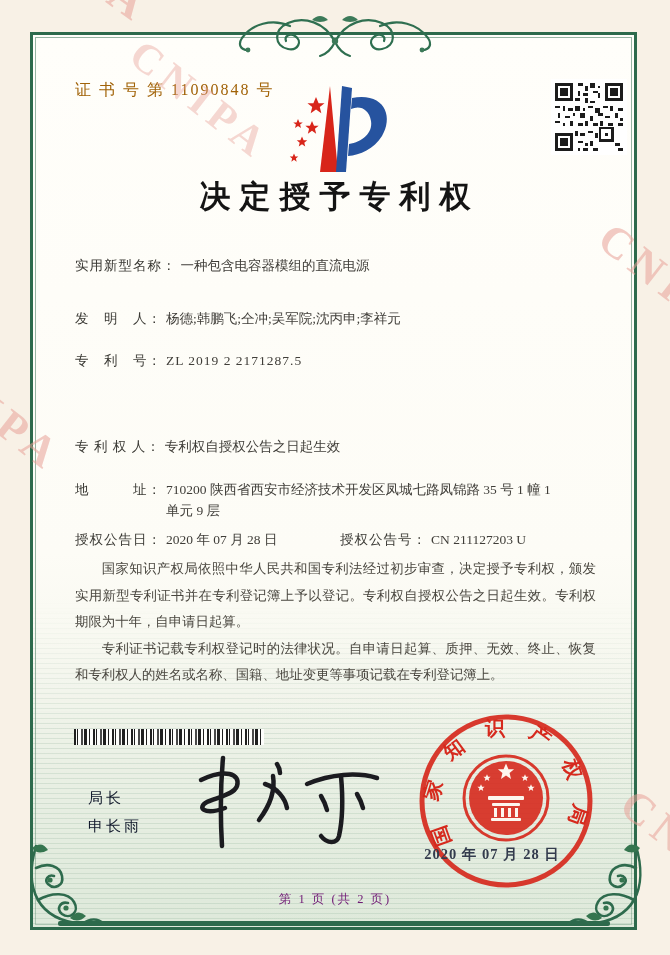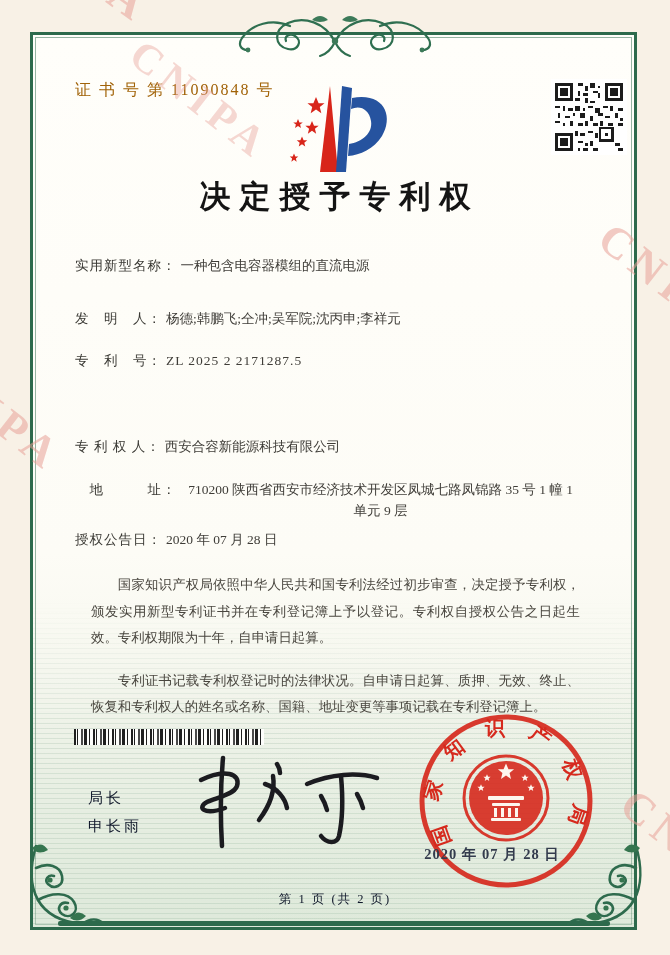--- a/index.html
+++ b/index.html
@@ -74,29 +74,29 @@
   .row{position:absolute;left:75px;z-index:5;font-size:13.5px;line-height:21px;white-space:nowrap;}
   .row .lbl{display:inline-block;color:#3b3a35;letter-spacing:1px;vertical-align:top;}
   .row .val{display:inline-block;color:#3f3d38;margin-left:4px;vertical-align:top;}
   .row.wrap{white-space:normal;width:520px;}
   .row.wrap .val{width:400px;}
   .r-name{top:255px;}
   .r-inventor{top:308px;}
   .r-patno{top:350px;letter-spacing:1px;}
   .r-appdate{top:393px;}
   .r-owner{top:436px;}
-  .r-addr{top:479px;text-align:center;}
+  .r-addr{top:479px;}
   .r-grant{top:529px;text-align:center;}
   .r-grantno{top:529px;left:340px;}
   
   .body-text{
     position:absolute;left:75px;top:556px;width:521px;z-index:5;
     font-size:13.4px;line-height:26.5px;color:#49463f;text-align:justify;
   }
-  .body-text p{margin:16px;text-indent:2em;}
+  .body-text p{margin:0;text-indent:2em;}
   
   .barcode{
     position:absolute;left:74px;top:729px;width:190px;height:16px;z-index:5;
     background:repeating-linear-gradient(90deg,
       #1f1f1f 0 2px,#fdfdfb 2px 3px,#1f1f1f 3px 4px,#fdfdfb 4px 7px,
       #4a4a4a 7px 9px,#fdfdfb 9px 10px,#1f1f1f 10px 13px,#fdfdfb 13px 15px,
       #1f1f1f 15px 16px,#fdfdfb 16px 19px);
   }
   
   .officer{
@@ -107,21 +107,21 @@
   
   .seal{position:absolute;left:415px;top:710px;z-index:7;}
   .seal-date{
     position:absolute;left:408px;top:845px;width:168px;z-index:7;
     text-align:center;font-size:14.5px;font-weight:bold;color:#333b4d;
     letter-spacing:1px;
   }
   
   .footer{
     position:absolute;left:0;right:0;top:891px;z-index:5;
-    text-align:center;font-size:12.5px;letter-spacing:2px;color:#0f172a;
+    text-align:center;font-size:12.5px;letter-spacing:2px;color:#701a75;
   }
 </style>
 </head>
 <body>
 
 <div class="page">
 
   <div class="wm pink wm1">CNIPA</div>
   <div class="wm pink wm2">CNIPA</div>
   <div class="wm pink wm3">CNIPA</div>
@@ -273,30 +273,33 @@
 
   <div class="title">决定授予专利权</div>
 
   <div class="row r-name">
     <span class="lbl">实用新型名称：</span><span class="val">一种包含电容器模组的直流电源</span>
   </div>
   <div class="row r-inventor">
     <span class="lbl">发　明　人：</span><span class="val">杨德;韩鹏飞;仝冲;吴军院;沈丙申;李祥元</span>
   </div>
   <div class="row r-patno">
-    <span class="lbl">专　利　号：</span><span class="val">ZL 2025 2 2171287.5</span>
+    <span class="lbl">专　利　号：</span><span class="val">ZL 2019 2 2171287.5</span>
   </div>
   <div class="row r-owner">
-    <span class="lbl">专 利 权 人：</span><span class="val">西安合容新能源科技有限公司</span>
+    <span class="lbl">专 利 权 人：</span><span class="val">专利权自授权公告之日起生效</span>
   </div>
   <div class="row r-addr wrap">
     <span class="lbl">地　　　址：</span><span class="val">710200 陕西省西安市经济技术开发区凤城七路凤锦路 35 号 1 幢 1 单元 9 层</span>
   </div>
   <div class="row r-grant">
     <span class="lbl">授权公告日：</span><span class="val">2020 年 07 月 28 日</span>
+  </div>
+  <div class="row r-grantno">
+    <span class="lbl">授权公告号：</span><span class="val">CN 211127203 U</span>
   </div>
 
   <div class="body-text">
     <p>国家知识产权局依照中华人民共和国专利法经过初步审查，决定授予专利权，颁发实用新型专利证书并在专利登记簿上予以登记。专利权自授权公告之日起生效。专利权期限为十年，自申请日起算。</p>
     <p>专利证书记载专利权登记时的法律状况。自申请日起算、质押、无效、终止、恢复和专利权人的姓名或名称、国籍、地址变更等事项记载在专利登记簿上。</p>
   </div>
 
   <div class="barcode"></div>
 
   <div class="officer">

